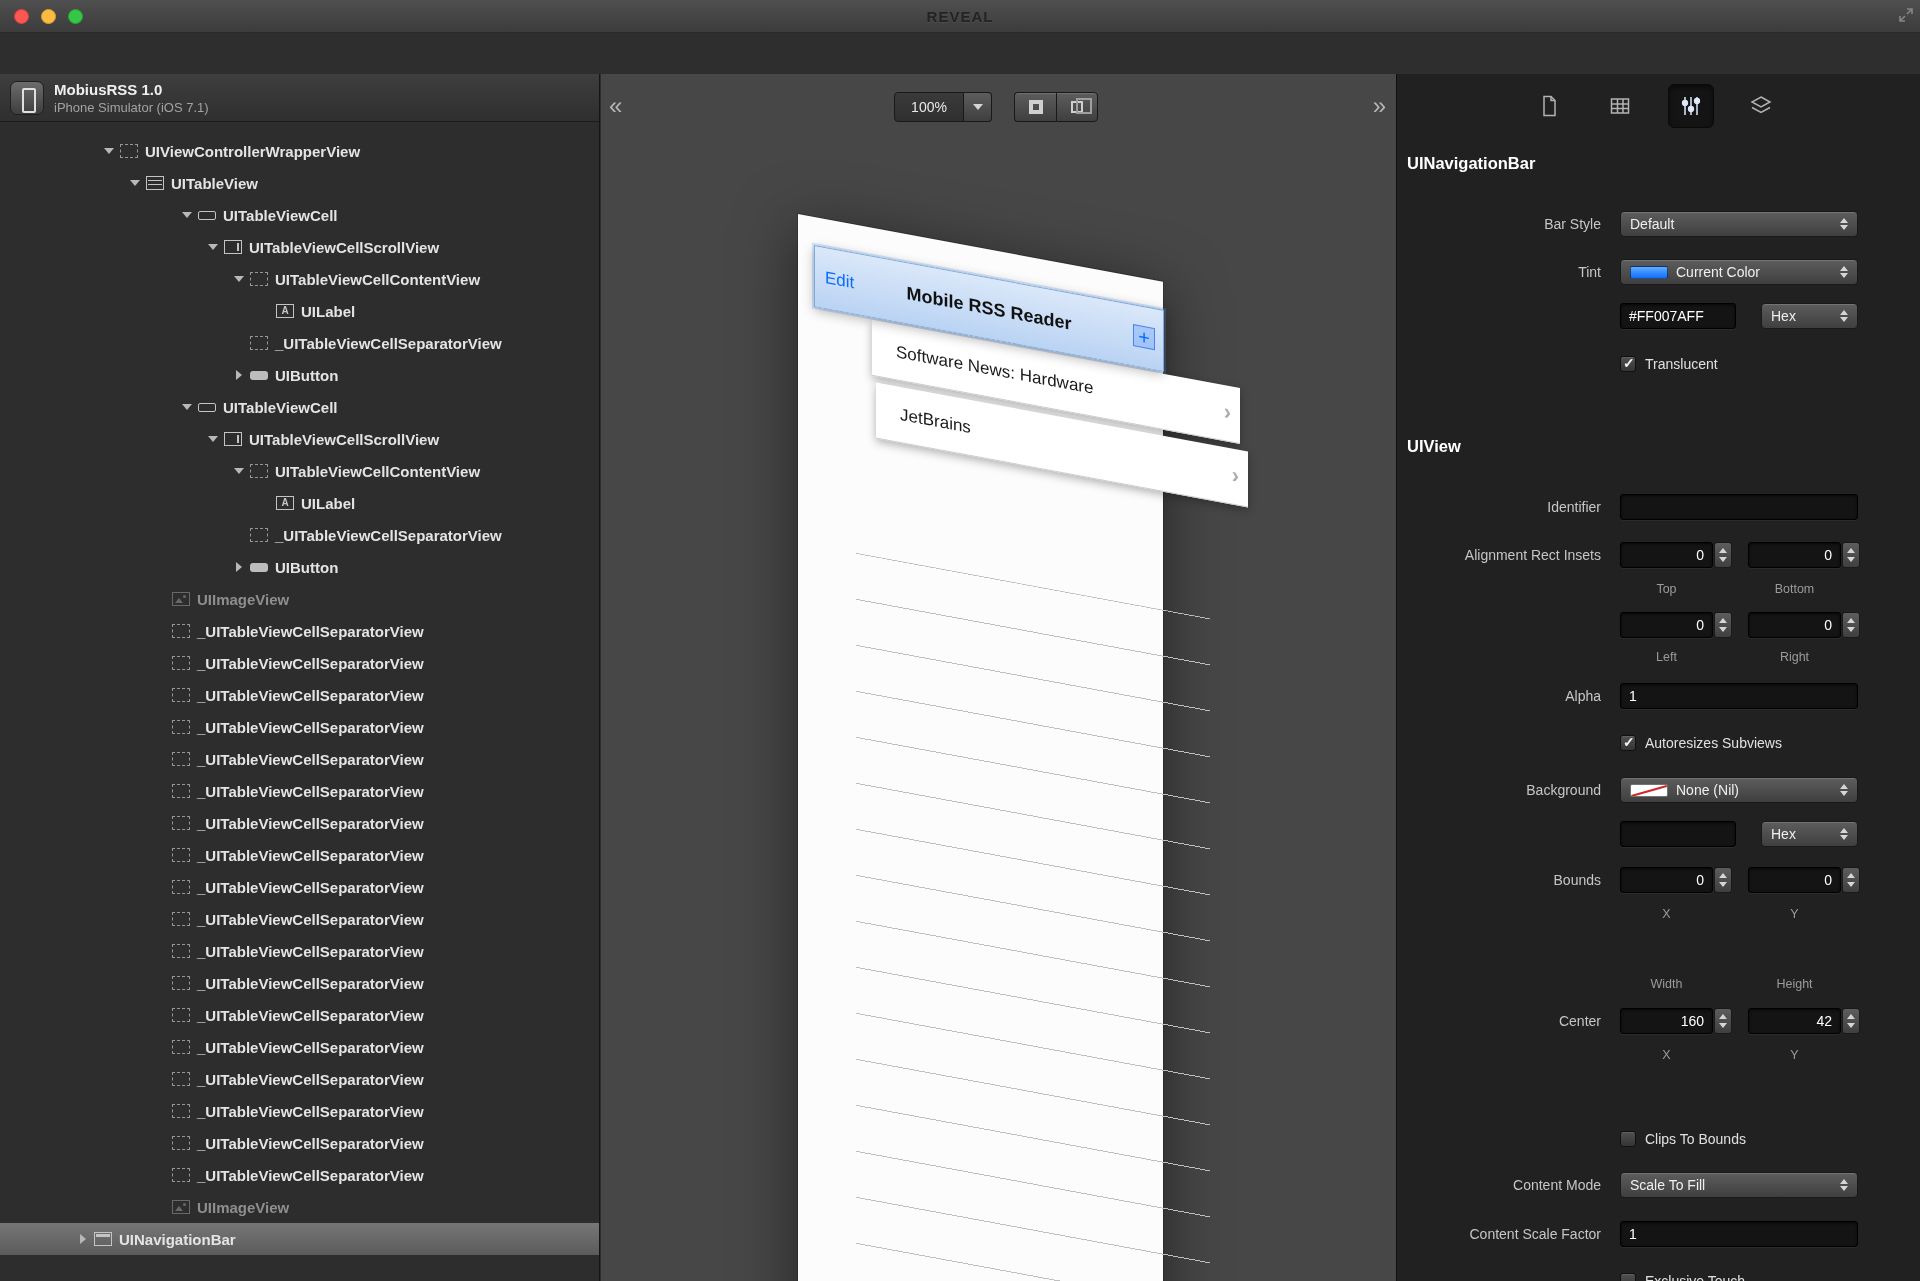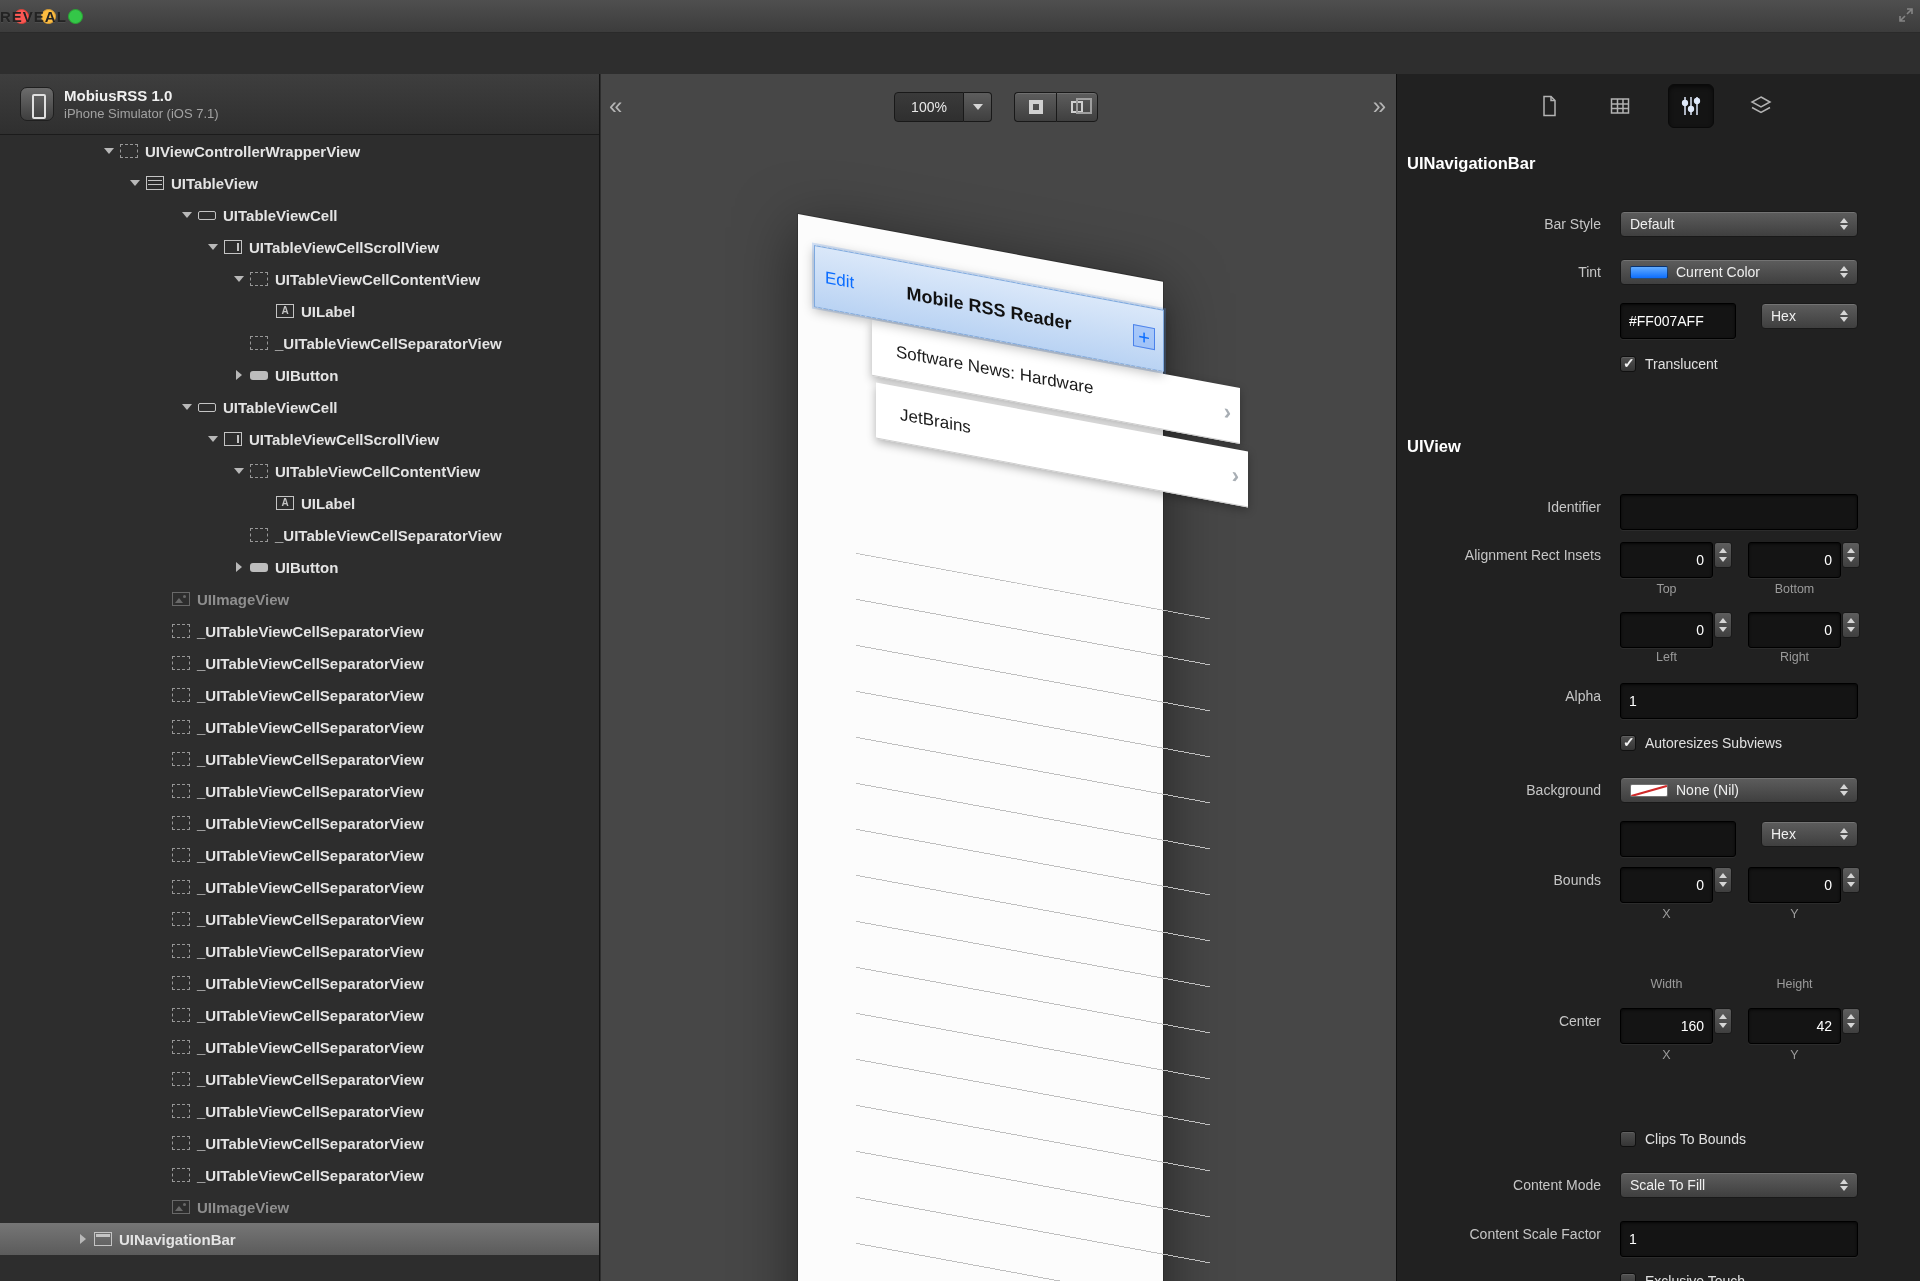--- a/index.html
+++ b/index.html
@@ -7,21 +7,21 @@
   .window { position:relative; width:1920px; height:1281px; overflow:hidden;
             background:#2e2e2e; font-family:"Liberation Sans", sans-serif; -webkit-font-smoothing:antialiased; }
 
   
   .titlebar { position:absolute; top:0; left:0; right:0; height:33px;
               background:linear-gradient(#4f4f4f,#3c3c3c); border-bottom:1px solid #2a2a2a; }
   .tl { position:absolute; top:9px; width:15px; height:15px; border-radius:50%; }
   .tl.red { left:14px; background:#fc5753; border:1px solid #d84138; }
   .tl.yellow { left:41px; background:#fdbc40; border:1px solid #d89e33; }
   .tl.green { left:68px; background:#34c748; border:1px solid #2aa334; }
-  .wtitle { position:absolute; left:0; right:0; top:0; line-height:33px; text-align:left;
+  .wtitle { position:absolute; left:0; right:0; top:0; line-height:33px; text-align:center;
             font-size:15px; font-weight:700; letter-spacing:1px; color:#232323;
             text-shadow:0 1px 0 rgba(255,255,255,.06); }
   .resize-ic { position:absolute; right:6px; top:7px; opacity:.75; }
 
   
   .toolbar { position:absolute; top:33px; left:0; right:0; height:41px;
              background:linear-gradient(#3f3f3f,#2c2c2c); border-bottom:1px solid #131313; }
   .tbtn { position:absolute; top:5px; height:30px; border:1px solid #1b1b1b; border-radius:5px;
           background:linear-gradient(#585858,#393939); box-shadow:inset 0 1px 0 rgba(255,255,255,.14);
           color:#e8e8e8; font-size:15px; display:flex; align-items:center; cursor:default;
@@ -41,22 +41,22 @@
 
   .updown { position:absolute; right:8px; top:50%; margin-top:-6px; width:9px; height:12px; }
   .updown::before,.updown::after { content:""; position:absolute; left:0;
      border-left:4.5px solid transparent; border-right:4.5px solid transparent; }
   .updown::before { top:0; border-bottom:5px solid #d6d6d6; }
   .updown::after { bottom:0; border-top:5px solid #d6d6d6; }
 
   
   .sidebar { position:absolute; top:74px; left:0; width:600px; bottom:0;
              background:#2d2d2d; border-right:1px solid #151515; overflow:hidden; }
-  .sidebar-header { height:61px; background:linear-gradient(#3e3e3e,#2f2f2f);
-             border-bottom:1px solid #1b1b1b; display:flex; align-items:center; padding:0 20px; }
+  .sidebar-header { height:48px; background:linear-gradient(#3e3e3e,#2f2f2f);
+             border-bottom:1px solid #1b1b1b; display:flex; align-items:center; padding:0 10px; }
   .app-icon { width:34px; height:34px; border-radius:7px; border:1px solid #1f1f1f;
              background:linear-gradient(#6c6c6c,#3e3e3e); position:relative; margin-right:10px; flex:none; }
   .app-icon::after { content:""; position:absolute; left:11px; top:6px; width:10px; height:21px;
              border:2px solid #e0e0e0; border-radius:2px; }
   .app-name { font-size:15px; font-weight:700; color:#f0f0f0; }
   .app-sub  { font-size:13px; color:#a2a2a2; margin-top:2px; }
 
   .tree { position:absolute; top:61px; left:0; right:0; bottom:0; overflow:hidden; }
   .trow { height:32px; display:flex; align-items:center; white-space:nowrap; }
   .trow.selected { background:linear-gradient(#767676,#5b5b5b); }
@@ -137,21 +137,21 @@
   .itab.sel { background:rgba(0,0,0,.38); border:1px solid #0a0a0a;
           box-shadow:inset 0 2px 4px rgba(0,0,0,.55); color:#dfe9fa; }
   .stitle { position:absolute; left:10px; font-size:16.5px; font-weight:700; color:#fff; }
   .irow { position:absolute; left:0; right:0; height:26px; }
   .ilabel { position:absolute; left:0; width:204px; top:5px; text-align:right; font-size:14px; color:#c6c6c6; }
   .dd { position:absolute; height:26px; border-radius:4px; background:linear-gradient(#5d5d5d,#3f3f3f);
         border:1px solid #191919; box-shadow:inset 0 1px 0 rgba(255,255,255,.14);
         display:flex; align-items:center; padding:0 24px 0 9px; font-size:14px; color:#efefef; white-space:nowrap; overflow:hidden; }
   .dd.main { left:223px; width:238px; }
   .dd.hex { left:364px; width:97px; }
-  .tf { position:absolute; height:36px; background:#141414; border:1px solid #000; border-radius:3px;
+  .tf { position:absolute; height:26px; background:#141414; border:1px solid #000; border-radius:3px;
         box-shadow:inset 0 1px 3px rgba(0,0,0,.7), 0 1px 0 rgba(255,255,255,.05);
         color:#fff; font-size:14px; display:flex; align-items:center; padding:0 8px; }
   .tf.wide { left:223px; width:238px; }
   .tf.hexf { left:223px; width:116px; }
   .tf.num { justify-content:flex-end; }
   .tf.f1 { left:223px; width:93px; } .tf.f2 { left:351px; width:93px; }
   .stepper { position:absolute; top:0; width:18px; height:26px; border-radius:3px;
         background:linear-gradient(#5d5d5d,#3f3f3f); border:1px solid #191919; }
   .stepper::before { content:""; position:absolute; left:4px; top:5px;
         border-left:4px solid transparent; border-right:4px solid transparent; border-bottom:5px solid #d6d6d6; }

